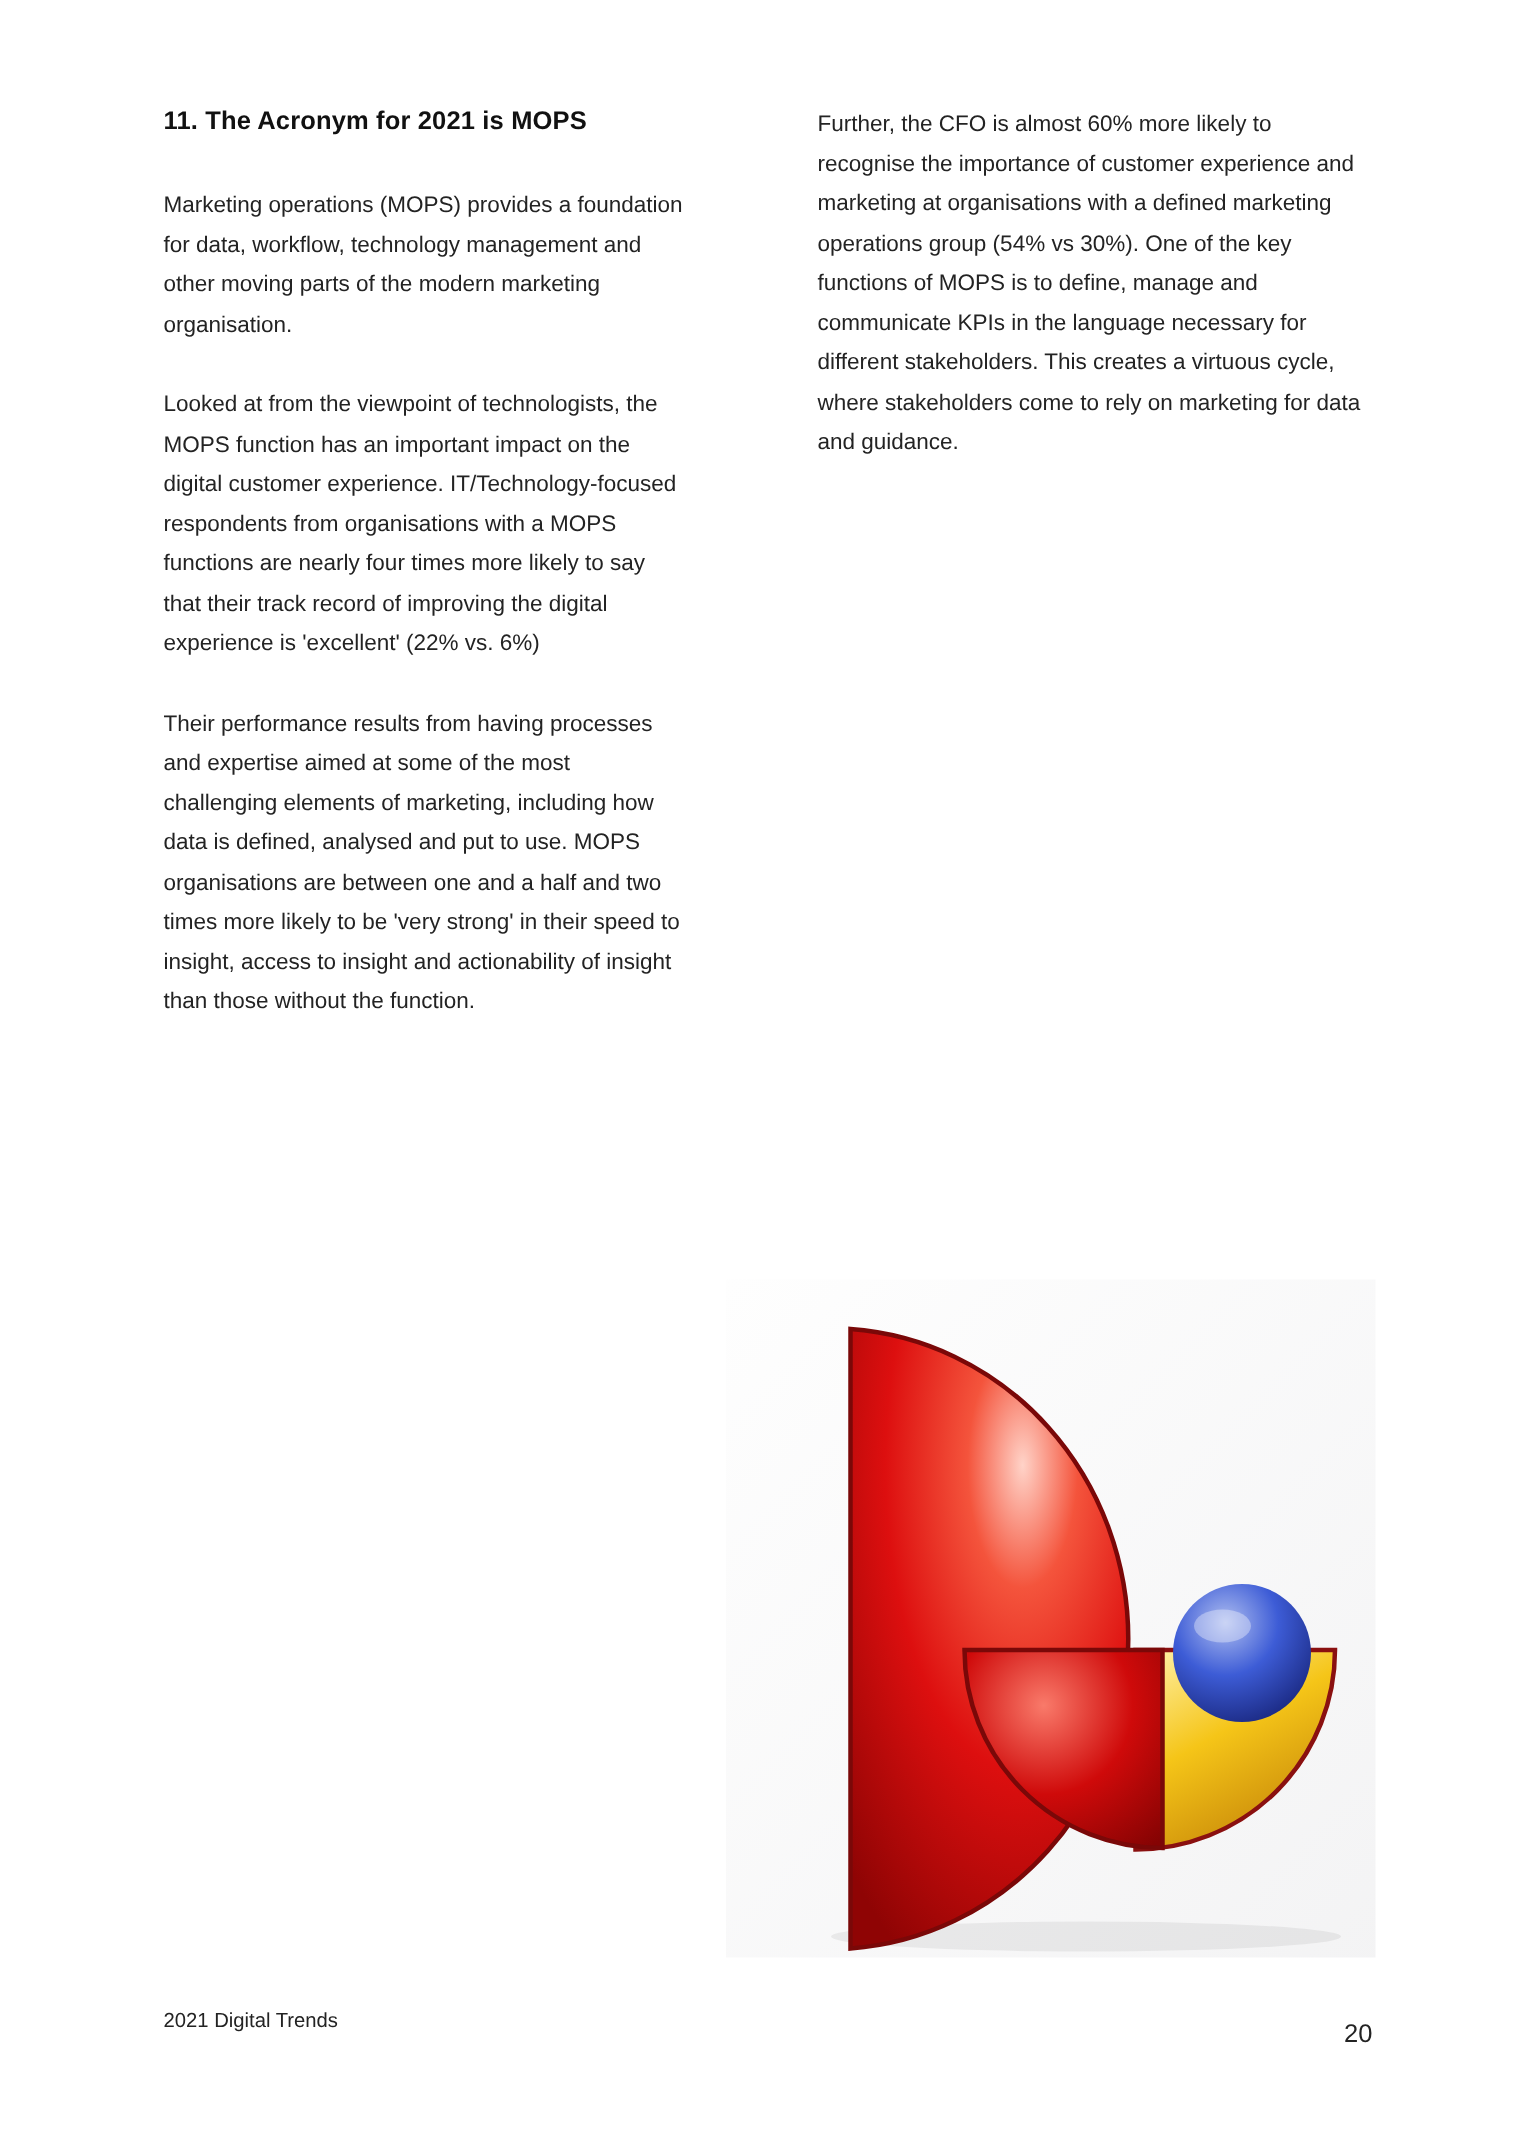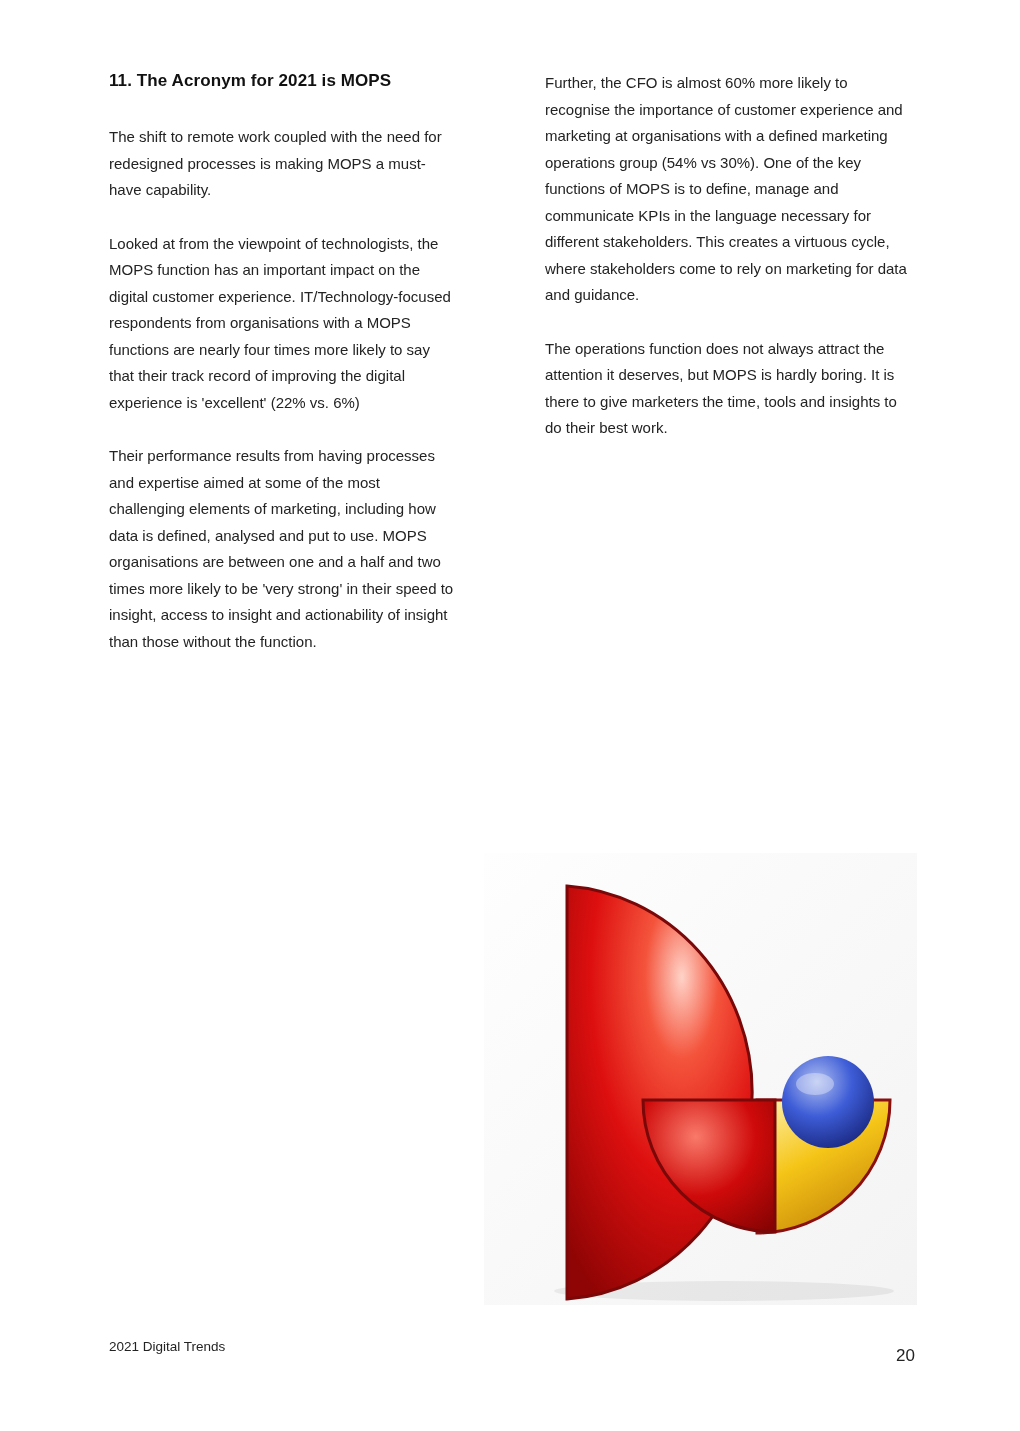--- a/index.html
+++ b/index.html
@@ -60,28 +60,27 @@
     color: #232323;
   }
 </style>
 </head>
 <body>
 
 <div class="page">
 
   <div class="column left">
     <h1 class="heading">11. The Acronym for 2021 is MOPS</h1>
-    <p class="para">The shift to remote work coupled with the need for redesigned processes is making MOPS a must-have capability.</p>
+    <p class="para">Marketing operations (MOPS) provides a foundation for data, workflow, technology management and other moving parts of the modern marketing organisation.</p>
     <p class="para">Looked at from the viewpoint of technologists, the MOPS function has an important impact on the digital customer experience. IT/Technology-focused respondents from organisations with a MOPS functions are nearly four times more likely to say that their track record of improving the digital experience is 'excellent' (22% vs. 6%)</p>
     <p class="para">Their performance results from having processes and expertise aimed at some of the most challenging elements of marketing, including how data is defined, analysed and put to use. MOPS organisations are between one and a half and two times more likely to be 'very strong' in their speed to insight, access to insight and actionability of insight than those without the function.</p>
   </div>
 
   <div class="column right">
     <p class="para">Further, the CFO is almost 60% more likely to recognise the importance of customer experience and marketing at organisations with a defined marketing operations group (54% vs 30%). One of the key functions of MOPS is to define, manage and communicate KPIs in the language necessary for different stakeholders. This creates a virtuous cycle, where stakeholders come to rely on marketing for data and guidance.</p>
-    <p class="para">The operations function does not always attract the attention it deserves, but MOPS is hardly boring. It is there to give marketers the time, tools and insights to do their best work.</p>
   </div>
 
   <div class="graphic-panel">
     <svg width="468" height="452" viewBox="0 0 468 452">
       <defs>
         <radialGradient id="gradRedBig" cx="62%" cy="22%" r="90%">
           <stop offset="0%" stop-color="#ffd3c8"></stop>
           <stop offset="22%" stop-color="#f4543c"></stop>
           <stop offset="55%" stop-color="#dd0f0f"></stop>
           <stop offset="100%" stop-color="#8f0404"></stop>

